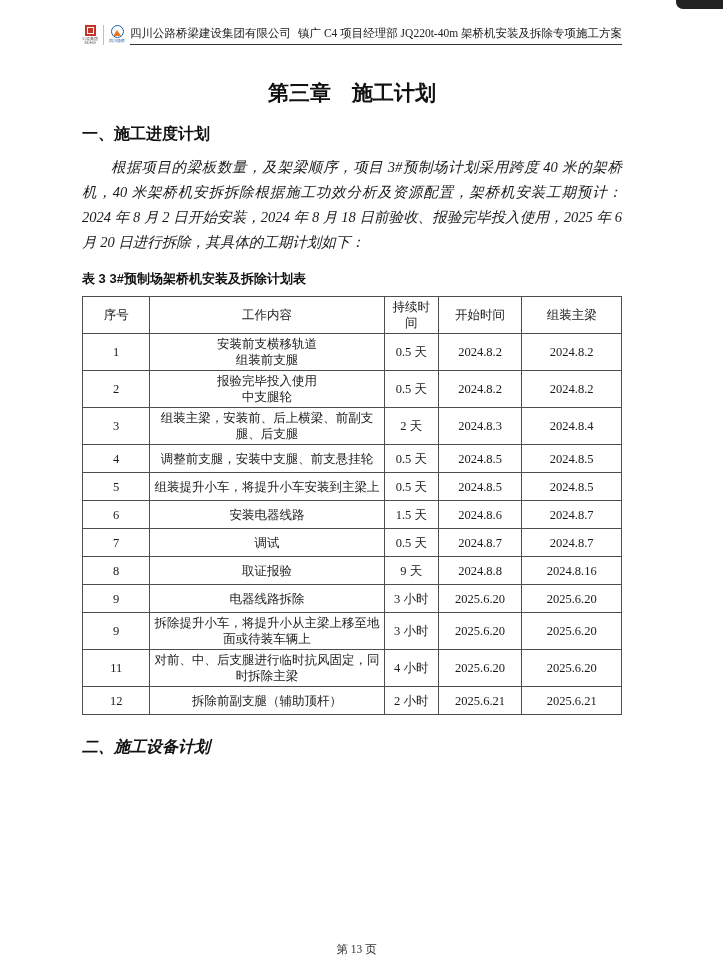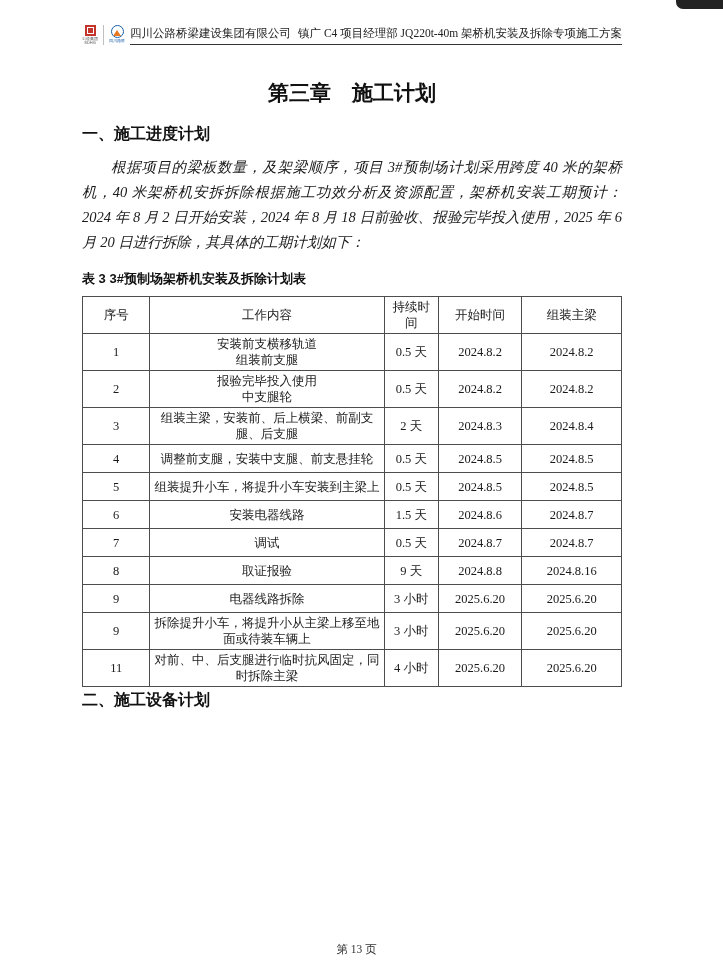--- a/index.html
+++ b/index.html
@@ -72,21 +72,21 @@
     white-space:pre-line;word-break:break-all;box-sizing:border-box;
   }
   table.schedule th{height:34px;}
   table.schedule td{height:28px;}
   .col-no{width:12.5%;}
   .col-content{width:43.5%;}
   .col-duration{width:10%;}
   .col-start{width:15.5%;}
   .col-end{width:18.5%;}
 
-  .section-heading-2{margin-top:2px;}
+  .section-heading-2{margin-top:21px;font-style:italic;}
 
   .page-footer{
     position:absolute;left:0;bottom:10px;width:713px;
     text-align:center;font-size:11.5px;color:#333;
   }
 </style>
 </head>
 <body>
 
 <div class="dark-corner"></div>
@@ -212,20 +212,27 @@
           <td>2025.6.20</td>
           <td>2025.6.20</td>
         </tr>
         <tr>
           <td>11</td>
           <td>对前、中、后支腿进行临时抗风固定，同时拆除主梁</td>
           <td>4 小时</td>
           <td>2025.6.20</td>
           <td>2025.6.20</td>
         </tr>
+        <tr>
+          <td>12</td>
+          <td>拆除前副支腿（辅助顶杆）</td>
+          <td>2 小时</td>
+          <td>2025.6.21</td>
+          <td>2025.6.21</td>
+        </tr>
       </tbody>
   </table>
 
   <div class="section-heading section-heading-2">二、施工设备计划</div>
 
 </div>
 
 <div class="page-footer">第 13 页</div>
 
 </body></html>

